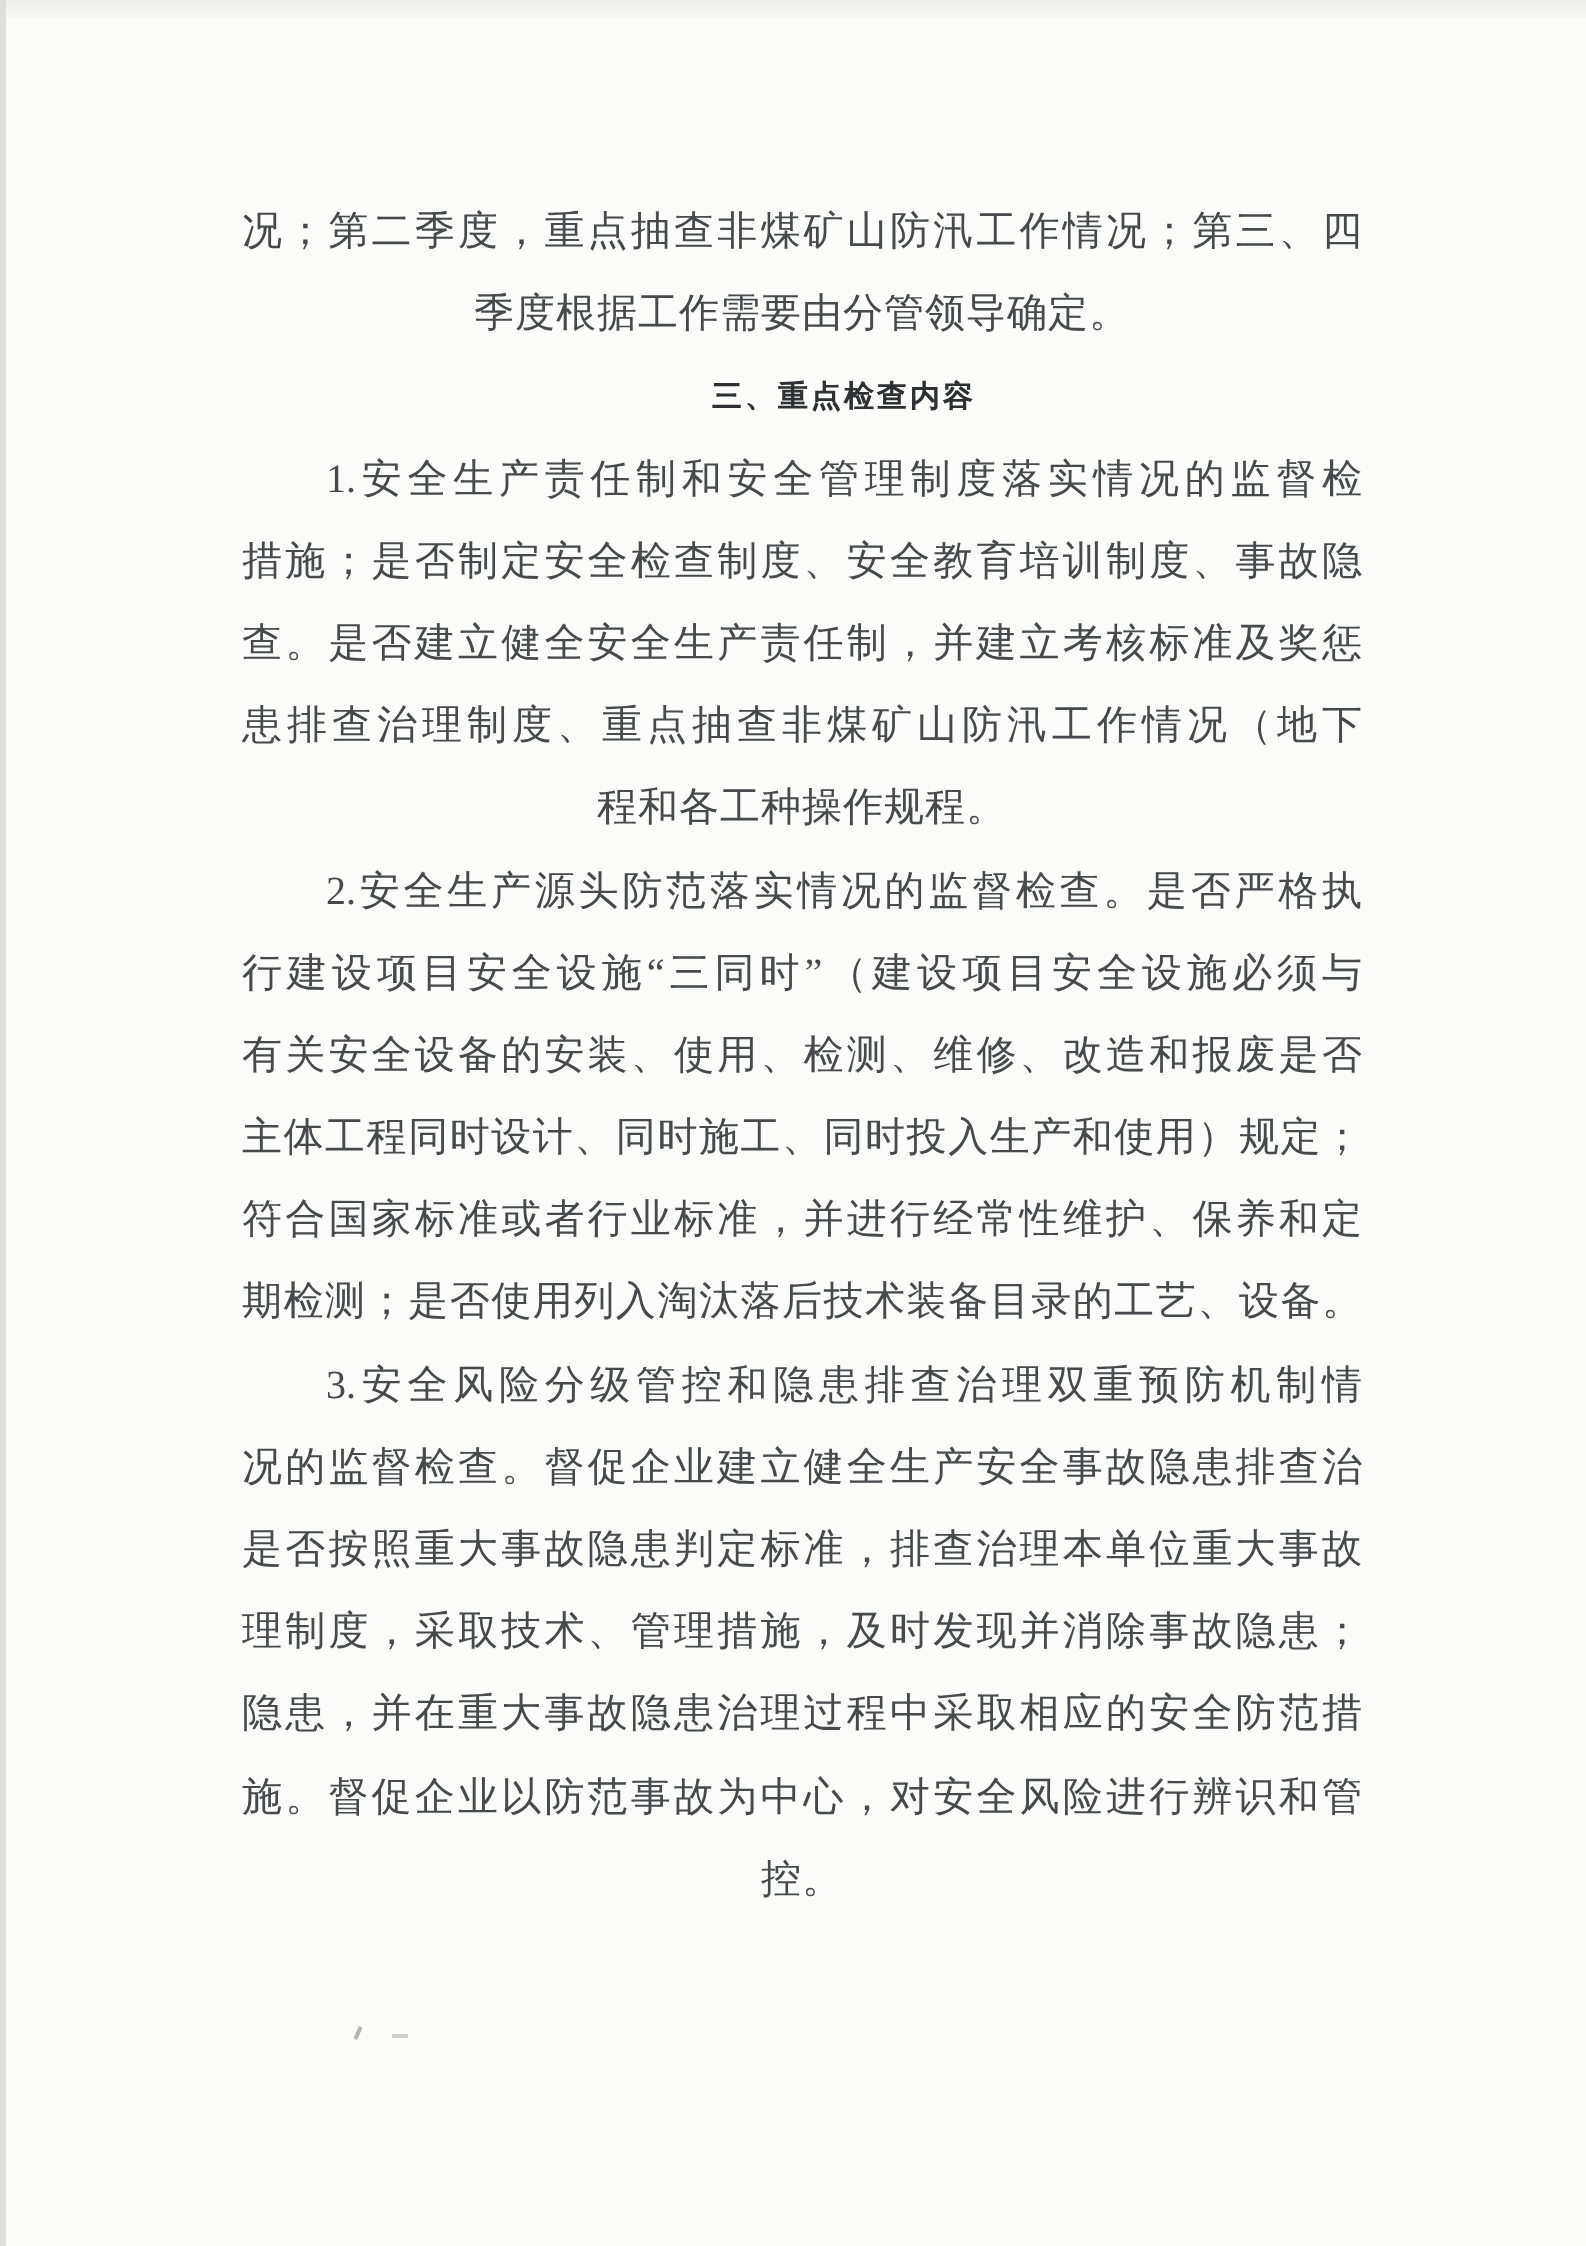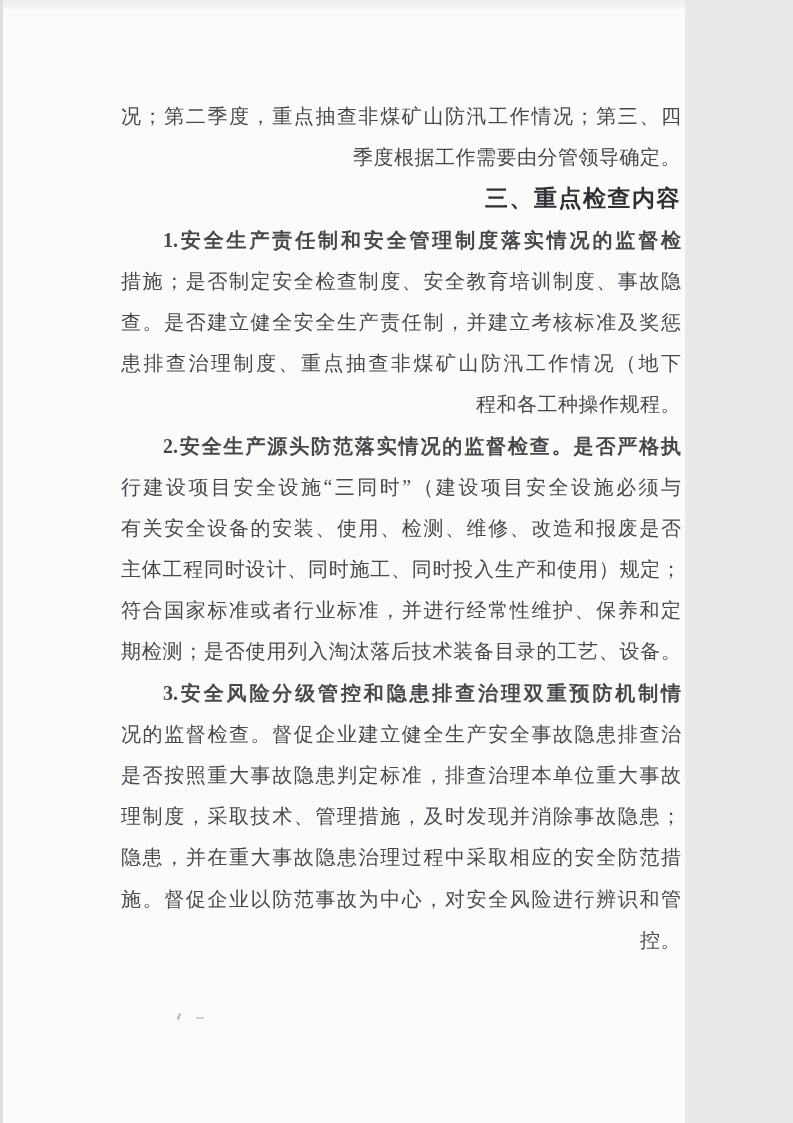--- a/index.html
+++ b/index.html
@@ -2,21 +2,21 @@
 <html style="--page-bg: #fbfbfa; --body-color: #47494d; --heading-color: #2e3033;"><head>
 <meta charset="utf-8">
 <style>
   html, body {
     margin: 0;
     padding: 0;
     background: #e9e9e9;
   }
   .page {
     position: relative;
-    width: 685px;
+    width: 793px;
     height: 1123px;
     background: var(--page-bg, #fbfbfa);
     overflow: hidden;
     font-family: "Liberation Serif", "DejaVu Serif", serif;
   }
   
   .edge-top {
     position: absolute;
     left: 0; top: 0;
     width: 100%; height: 9px;
@@ -33,35 +33,34 @@
     left: 121px;
     top: 96px;
     width: 560px;
   }
   .line {
     height: 41.2px;
     line-height: 41.2px;
     font-size: 20px;
     letter-spacing: 0.5px;
     color: var(--body-color, #47494d);
-    text-align: right;
+    text-align: center;
   }
   .line.justify {
     text-align: justify;
     text-align-last: justify;
     letter-spacing: 0;
   }
   .line.indent {
     text-indent: 42px;
-    font-weight: bold;
   }
   .line.heading {
     font-family: "Liberation Sans", "DejaVu Sans", sans-serif;
     font-weight: bold;
-    font-size: 23px;
+    font-size: 15px;
     color: var(--heading-color, #2e3033);
     letter-spacing: 1.5px;
   }
   .speck {
     position: absolute;
     left: 178px;
     top: 1013px;
     width: 2px;
     height: 7px;
     background: #b4b4b2;

